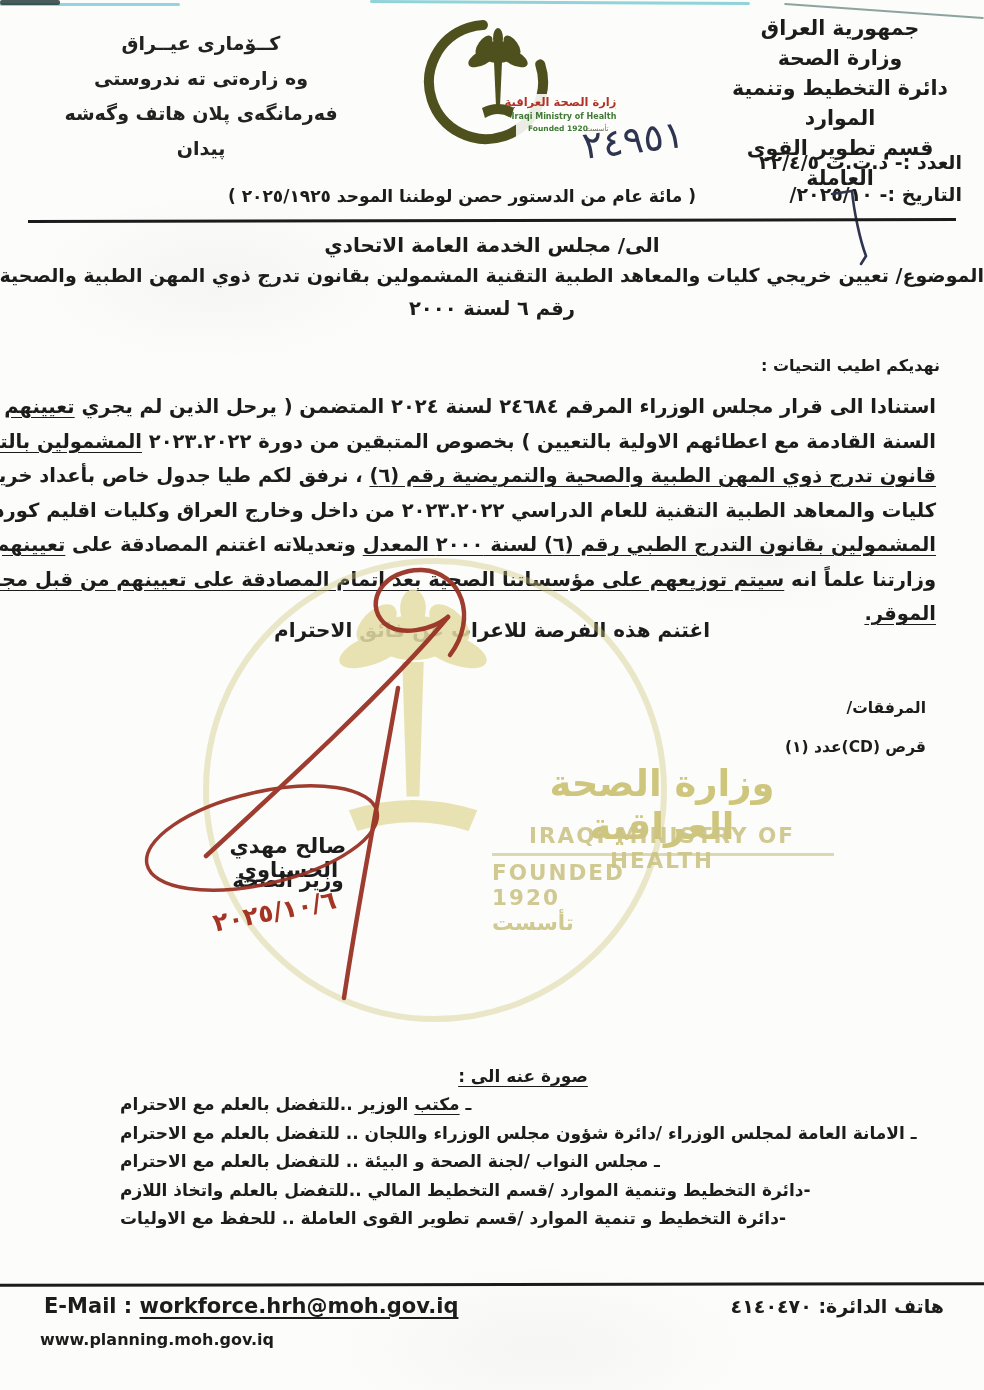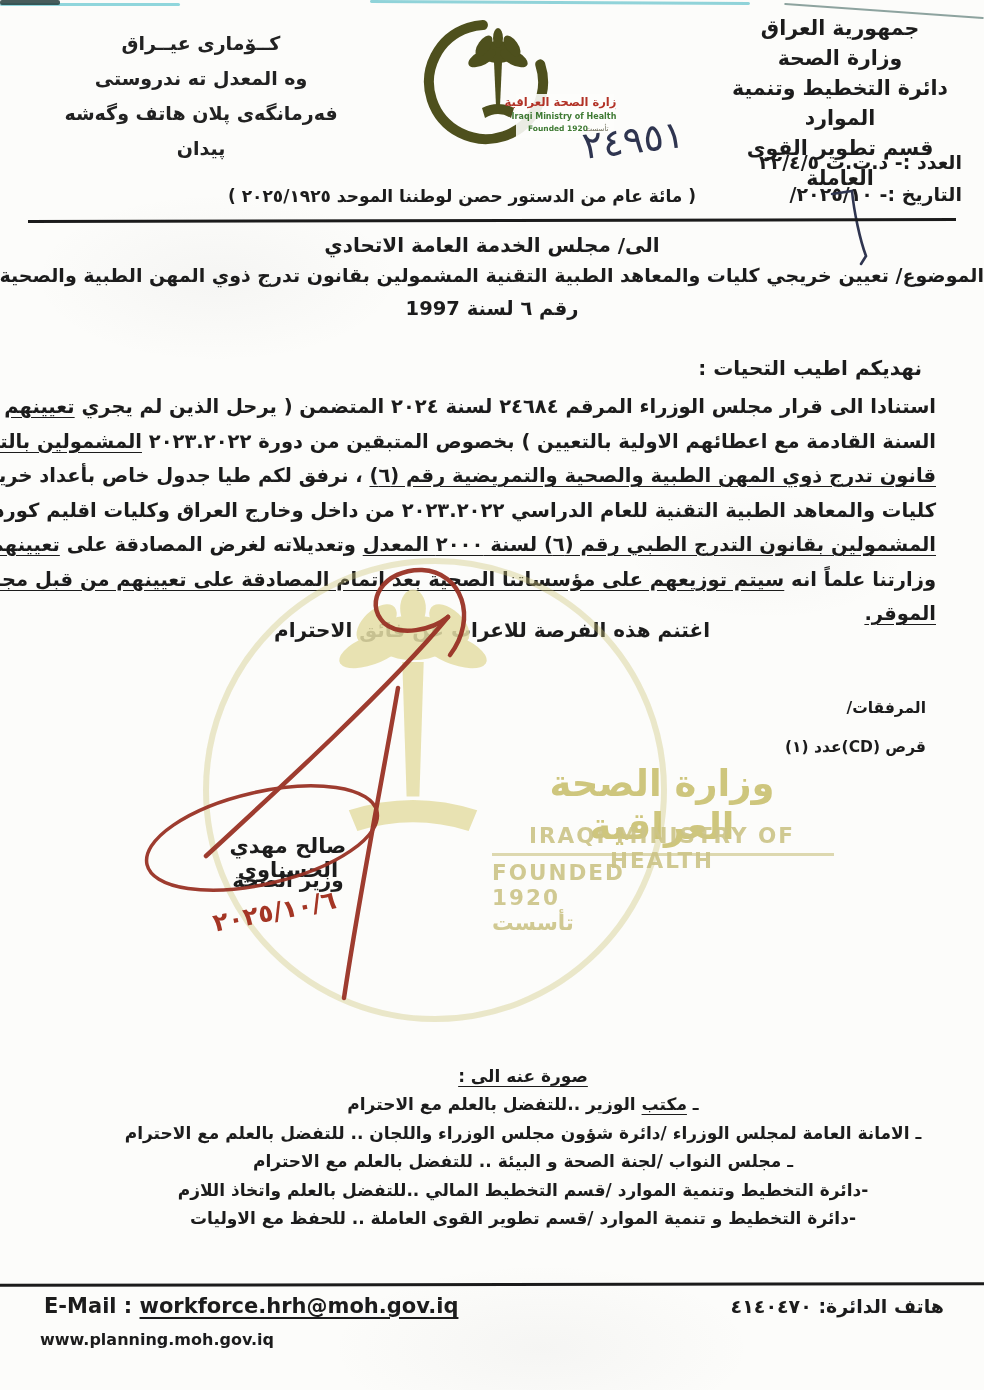--- a/index.html
+++ b/index.html
@@ -19,59 +19,59 @@
   .arhead{top:13px;right:18px;width:252px;text-align:center;font-size:20.5px;line-height:30px;font-weight:bold;}
   .numline{top:151px;right:22px;font-size:19px;font-weight:bold;}
   .dateline{top:183px;right:22px;font-size:19px;font-weight:bold;}
   .centennial{top:186px;left:228px;font-size:17px;font-weight:bold;}
   .handnum{top:118px;left:582px;font-size:38px;color:#2f3550;letter-spacing:7px;transform:rotate(-7deg);font-weight:normal;}
   .rule1{top:219px;left:28px;width:928px;height:3px;background:#1b1b1b;transform:rotate(-.12deg);}
   
   .toline{top:233px;left:0;width:100%;text-align:center;font-size:20px;font-weight:bold;}
   .subj1{top:264px;left:0;width:100%;text-align:center;font-size:19px;font-weight:bold;white-space:nowrap;}
   .subj2{top:297px;left:0;width:100%;text-align:center;font-size:19.5px;font-weight:bold;}
-  .salut{top:356px;right:62px;font-size:20px;font-weight:bold;}
+  .salut{top:356px;right:44px;font-size:16px;font-weight:bold;}
   .bodyblock{top:390px;right:48px;left:46px;font-size:19.5px;font-weight:bold;}
   .bline{direction:rtl;text-align:justify;text-align-last:justify;line-height:34.5px;height:34.5px;white-space:nowrap;}
   .closing{top:618px;left:0;width:100%;text-align:center;font-size:20px;font-weight:bold;}
   .attach1{top:699px;right:58px;font-size:15.5px;font-weight:bold;}
   .attach2{top:738px;right:58px;font-size:15.5px;font-weight:bold;}
   
   .ring{top:558px;left:203px;width:452px;height:452px;border:6px solid rgba(206,196,120,.38);border-radius:50%;}
   .stampAr{top:762px;left:478px;width:368px;text-align:center;font-size:37px;font-weight:bold;color:#c7bd68;opacity:.85;}
   .stampEn{top:823px;left:478px;width:368px;text-align:center;font-size:21.5px;font-weight:bold;color:#ccc487;letter-spacing:2px;opacity:.9;}
   .stampDiv{top:853px;left:492px;width:342px;height:0;border-top:3px solid #ccc487;opacity:.65;}
   .stampRow{top:860px;left:492px;width:342px;display:flex;justify-content:space-between;font-size:21.5px;font-weight:bold;color:#ccc487;letter-spacing:2px;opacity:.9;flex-direction:column;}
   
   .signame{top:834px;left:178px;width:220px;text-align:center;font-size:21px;font-weight:bold;}
   .sigtitle{top:868px;left:178px;width:220px;text-align:center;font-size:20px;font-weight:bold;}
   .sigdate{top:897px;left:212px;font-size:25px;font-weight:bold;color:#a43524;transform:rotate(-11deg);letter-spacing:1px;}
   
   .ccblock{top:1062px;right:58px;left:120px;font-size:17px;font-weight:bold;}
   .cchead{direction:rtl;text-align:center;line-height:28px;}
-  .ccline{direction:rtl;text-align:center;line-height:28.5px;white-space:nowrap;}
+  .ccline{direction:rtl;text-align:left;line-height:28.5px;white-space:nowrap;}
   
   .rule2{top:1283px;left:0px;width:984px;height:3px;background:#1b1b1b;transform:rotate(-.1deg);}
   .email{top:1294px;left:44px;font-size:21px;font-weight:bold;direction:ltr;}
   .site{top:1330px;left:40px;font-size:16px;font-weight:bold;direction:ltr;}
   .phone{top:1295px;right:40px;font-size:19px;font-weight:bold;}
 </style>
 </head>
 <body>
 
 <div class="page">
 
   <div class="streak" style="top:3px;left:0;width:180px;height:3px;background:#74ccd4;opacity:.8;"></div>
   <div class="streak" style="top:1px;left:370px;width:380px;height:3px;background:#6cc6ce;opacity:.75;transform:rotate(.3deg);"></div>
   <div class="streak" style="top:10px;right:0;width:200px;height:2px;background:#5e7d78;opacity:.7;transform:rotate(4deg);"></div>
   <div class="streak" style="top:0;left:0;width:60px;height:5px;background:#27403e;opacity:.85;"></div>
 
   <div class="abs kurdish rtl">
     <div>كــۆمارى عيــراق</div>
-    <div>وه المعدل ته ندروستى</div>
+    <div>وه زارەتى ته ندروستى</div>
     <div>فەرمانگەی پلان هاتف وگەشە پيدان</div>
   </div>
 
   <div class="abs" style="top:10px;left:398px;width:218px;height:140px;">
     <svg width="218" height="140" viewBox="0 0 218 140">
       <circle cx="88" cy="72" r="57" fill="none" stroke="#4e501d" stroke-width="10" stroke-linecap="round" pathLength="360" stroke-dasharray="285 75" transform="rotate(-18 88 72)"></circle>
 
       <g fill="#4e501d">
         <ellipse cx="100" cy="42" rx="17" ry="11"></ellipse>
         <ellipse cx="84" cy="48" rx="15" ry="7" transform="rotate(-28 84 48)"></ellipse>
@@ -104,29 +104,29 @@
     <svg width="46" height="84" viewBox="0 0 46 84">
       <path d="M4,6 L24,3 C26,24 32,52 38,68 L33,76" fill="none" stroke="#2f3550" stroke-width="2.6" stroke-linecap="round"></path>
     </svg>
   </div>
   <div class="abs centennial rtl">( مائة عام من الدستور حصن لوطننا الموحد ٢٠٢٥/١٩٢٥ )</div>
 
   <div class="abs rule1"></div>
 
   <div class="abs toline rtl">الى/ مجلس الخدمة العامة الاتحادي</div>
   <div class="abs subj1 rtl">الموضوع/ تعيين خريجي كليات والمعاهد الطبية التقنية  المشمولين بقانون تدرج ذوي المهن الطبية والصحية</div>
-  <div class="abs subj2 rtl">رقم ٦ لسنة 1997</div>
+  <div class="abs subj2 rtl">رقم ٦ لسنة ٢٠٠٠</div>
 
   <div class="abs salut rtl">نهديكم اطيب التحيات :</div>
   <div class="abs bodyblock">
       <div class="bline"><span>استنادا الى قرار مجلس الوزراء المرقم ٢٤٦٨٤ لسنة ٢٠٢٤ المتضمن ( يرحل الذين لم يجري </span><span class="u">تعيينهم</span><span> لهذة السنة الى</span></div>
       <div class="bline"><span>السنة القادمة مع اعطائهم الاولية بالتعيين ) بخصوص المتبقين من دورة ٢٠٢٣.٢٠٢٢ </span><span class="u">المشمولين بالتعيين حسب</span></div>
       <div class="bline"><span class="u">قانون تدرج ذوي المهن الطبية والصحية والتمريضية رقم (٦)</span><span> ، نرفق لكم طيا جدول خاص بأعداد خريجي</span></div>
       <div class="bline"><span>كليات والمعاهد الطبية التقنية للعام الدراسي ٢٠٢٣.٢٠٢٢ من داخل وخارج العراق وكليات اقليم كوردستان</span></div>
-      <div class="bline"><span class="u">المشمولين بقانون التدرج الطبي رقم (٦) لسنة ٢٠٠٠ المعدل</span><span> وتعديلاته لغرض المصادقة على </span><span class="u">تعيينهم</span></div>
+      <div class="bline"><span class="u">المشمولين بقانون التدرج الطبي رقم (٦) لسنة ٢٠٠٠ المعدل</span><span> وتعديلاته اغتنم المصادقة على </span><span class="u">تعيينهم</span></div>
       <div class="bline"><span>وزارتنا علماً انه </span><span class="u">سيتم توزيعهم على مؤسساتنا الصحية بعد اتمام المصادقة على تعيينهم من قبل مجلسكم</span></div>
       <div class="bline"><span class="u">الموقر.</span></div>
     </div>
 
   <div class="abs closing rtl">اغتنم هذه الفرصة للاعراب عن فائق الاحترام</div>
 
   <div class="abs ring"></div>
   <div class="abs" style="top:586px;left:306px;width:214px;height:276px;opacity:.85;">
     <svg width="214" height="276" viewBox="0 0 100 160" preserveAspectRatio="none">
       <g fill="#e5dea6">

